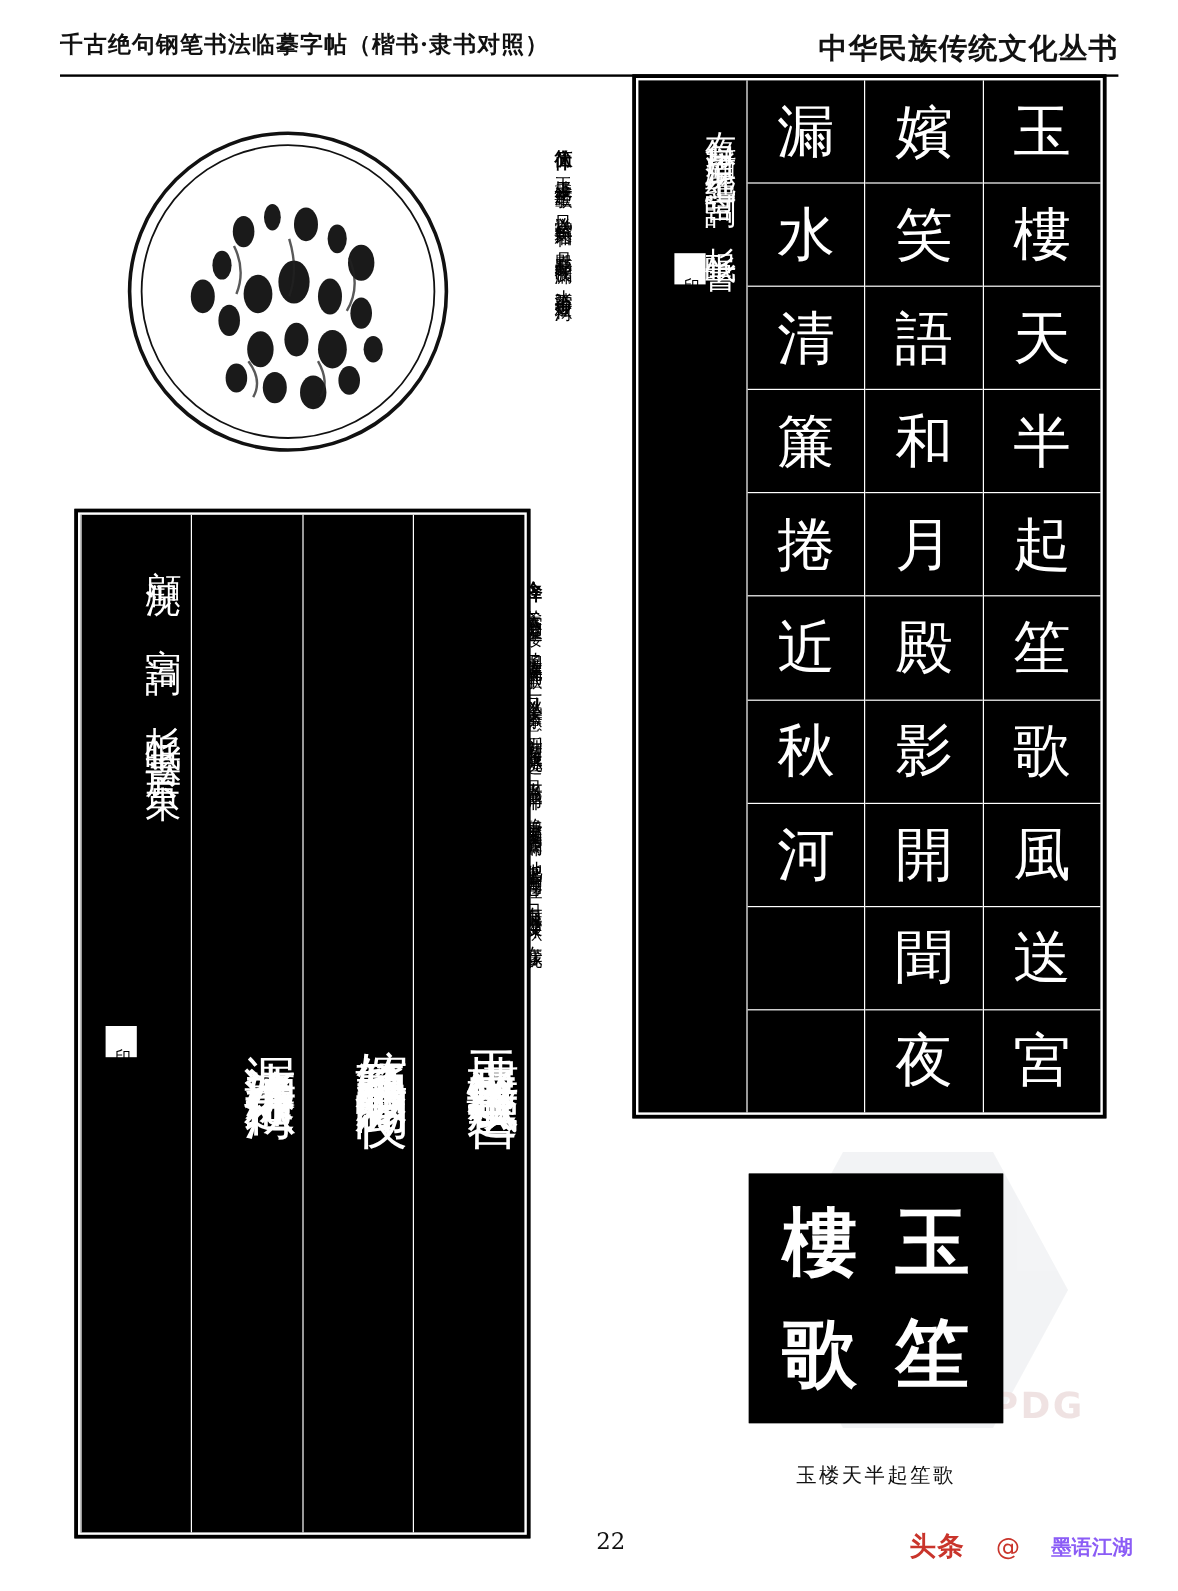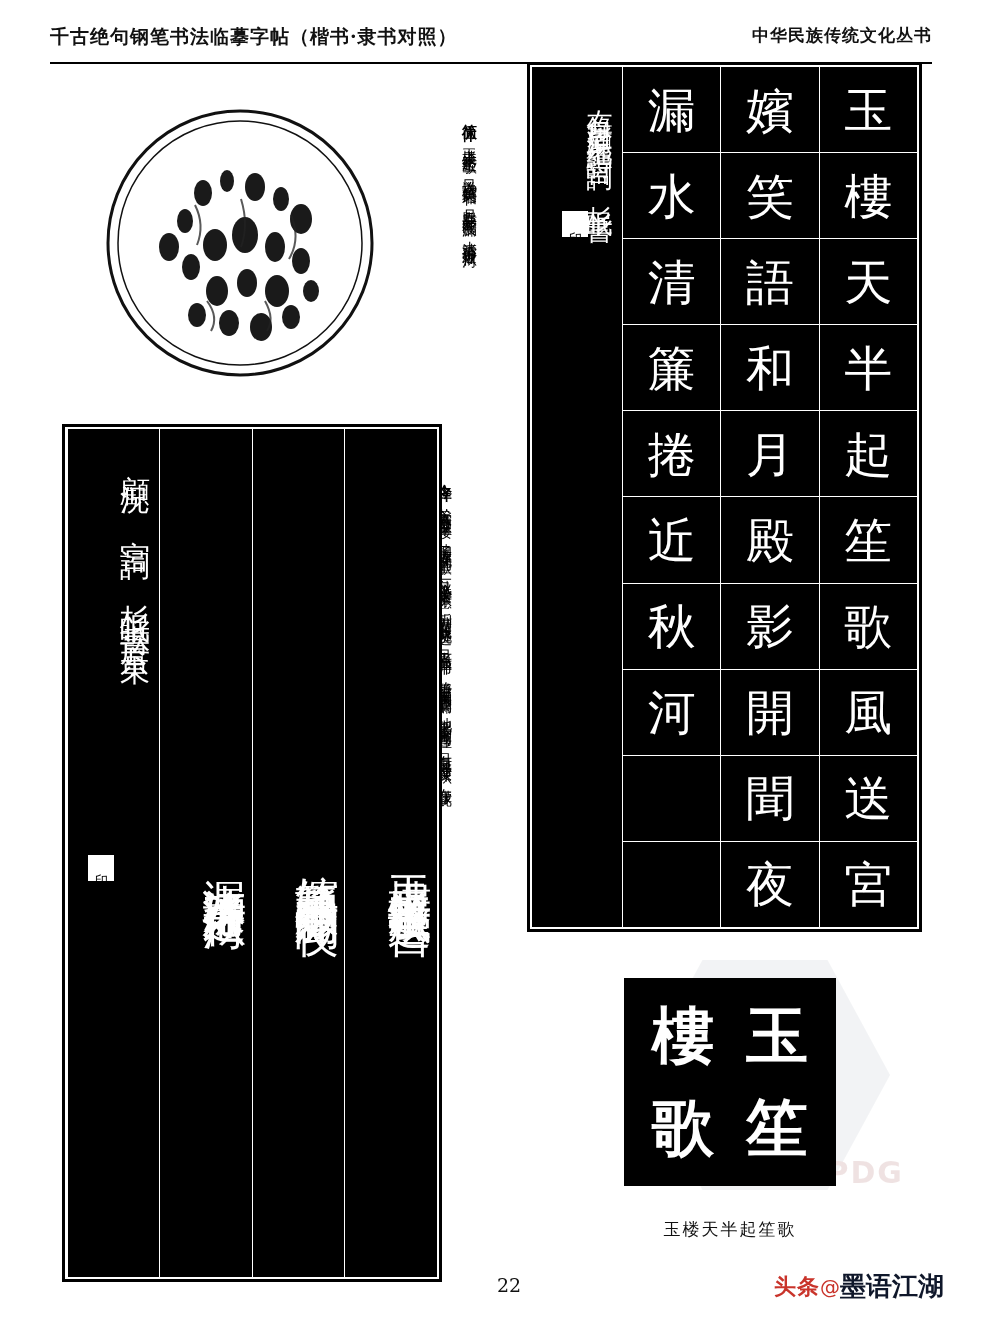--- a/index.html
+++ b/index.html
@@ -35,21 +35,21 @@
     font-size: 19px;
     font-weight: bold;
     letter-spacing: 1px;
     font-family: "DejaVu Serif", "Liberation Serif", serif;
     white-space: nowrap;
   }
   .header-series {
     position: absolute;
     right: 0;
     top: 0;
-    font-size: 17px;
+    font-size: 24px;
     font-weight: bold;
     letter-spacing: 1px;
     font-family: Liberation Mono, monospace;
     white-space: nowrap;
   }
   .header-rule {
     position: absolute;
     left: 50px;
     right: 50px;
     top: 62px;
@@ -275,37 +275,37 @@
     padding-left: 36px;
   }
 
   
   .account {
     position: absolute;
     right: 38px;
     bottom: 22px;
     display: flex;
     align-items: center;
-    gap: 0;
+    gap: 26px;
   }
   .account .brand {
     font-size: 22px;
     font-weight: bold;
     color: #c9342b;
     letter-spacing: 1px;
     font-family: "DejaVu Serif", "Liberation Serif", serif;
   }
   .account .sep {
     font-size: 20px;
     color: #c9342b;
   }
   .account .user {
-    font-size: 26px;
-    font-weight: bold;
-    color: #0f172a;
+    font-size: 17px;
+    font-weight: bold;
+    color: #8b5cf6;
     font-family: "DejaVu Serif", "Liberation Serif", serif;
   }
 </style>
 </head>
 <body>
 
 <div class="page">
 
   <div class="header">
     <div class="header-title">千古绝句钢笔书法临摹字帖（楷书·隶书对照）</div>

